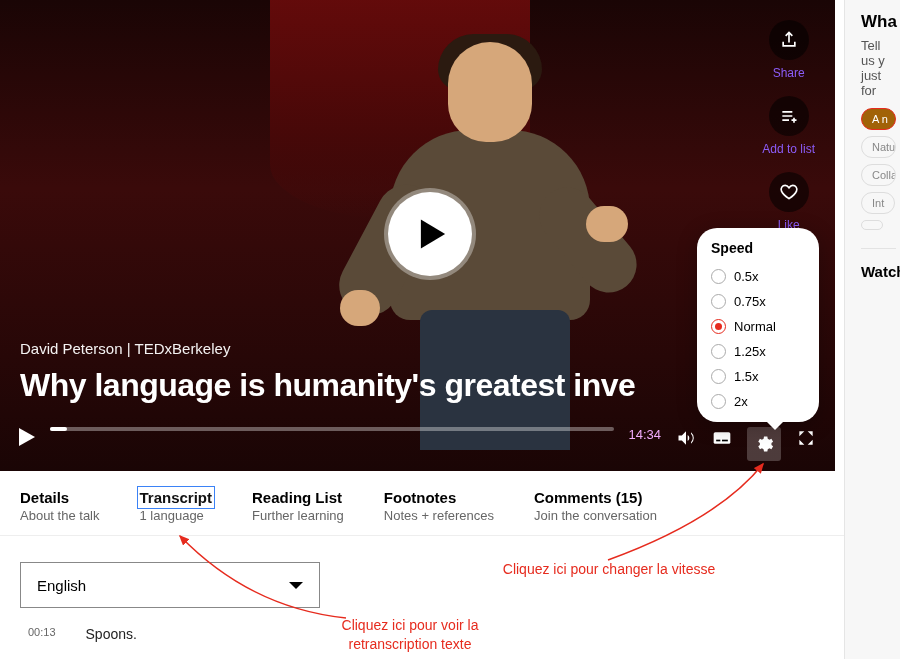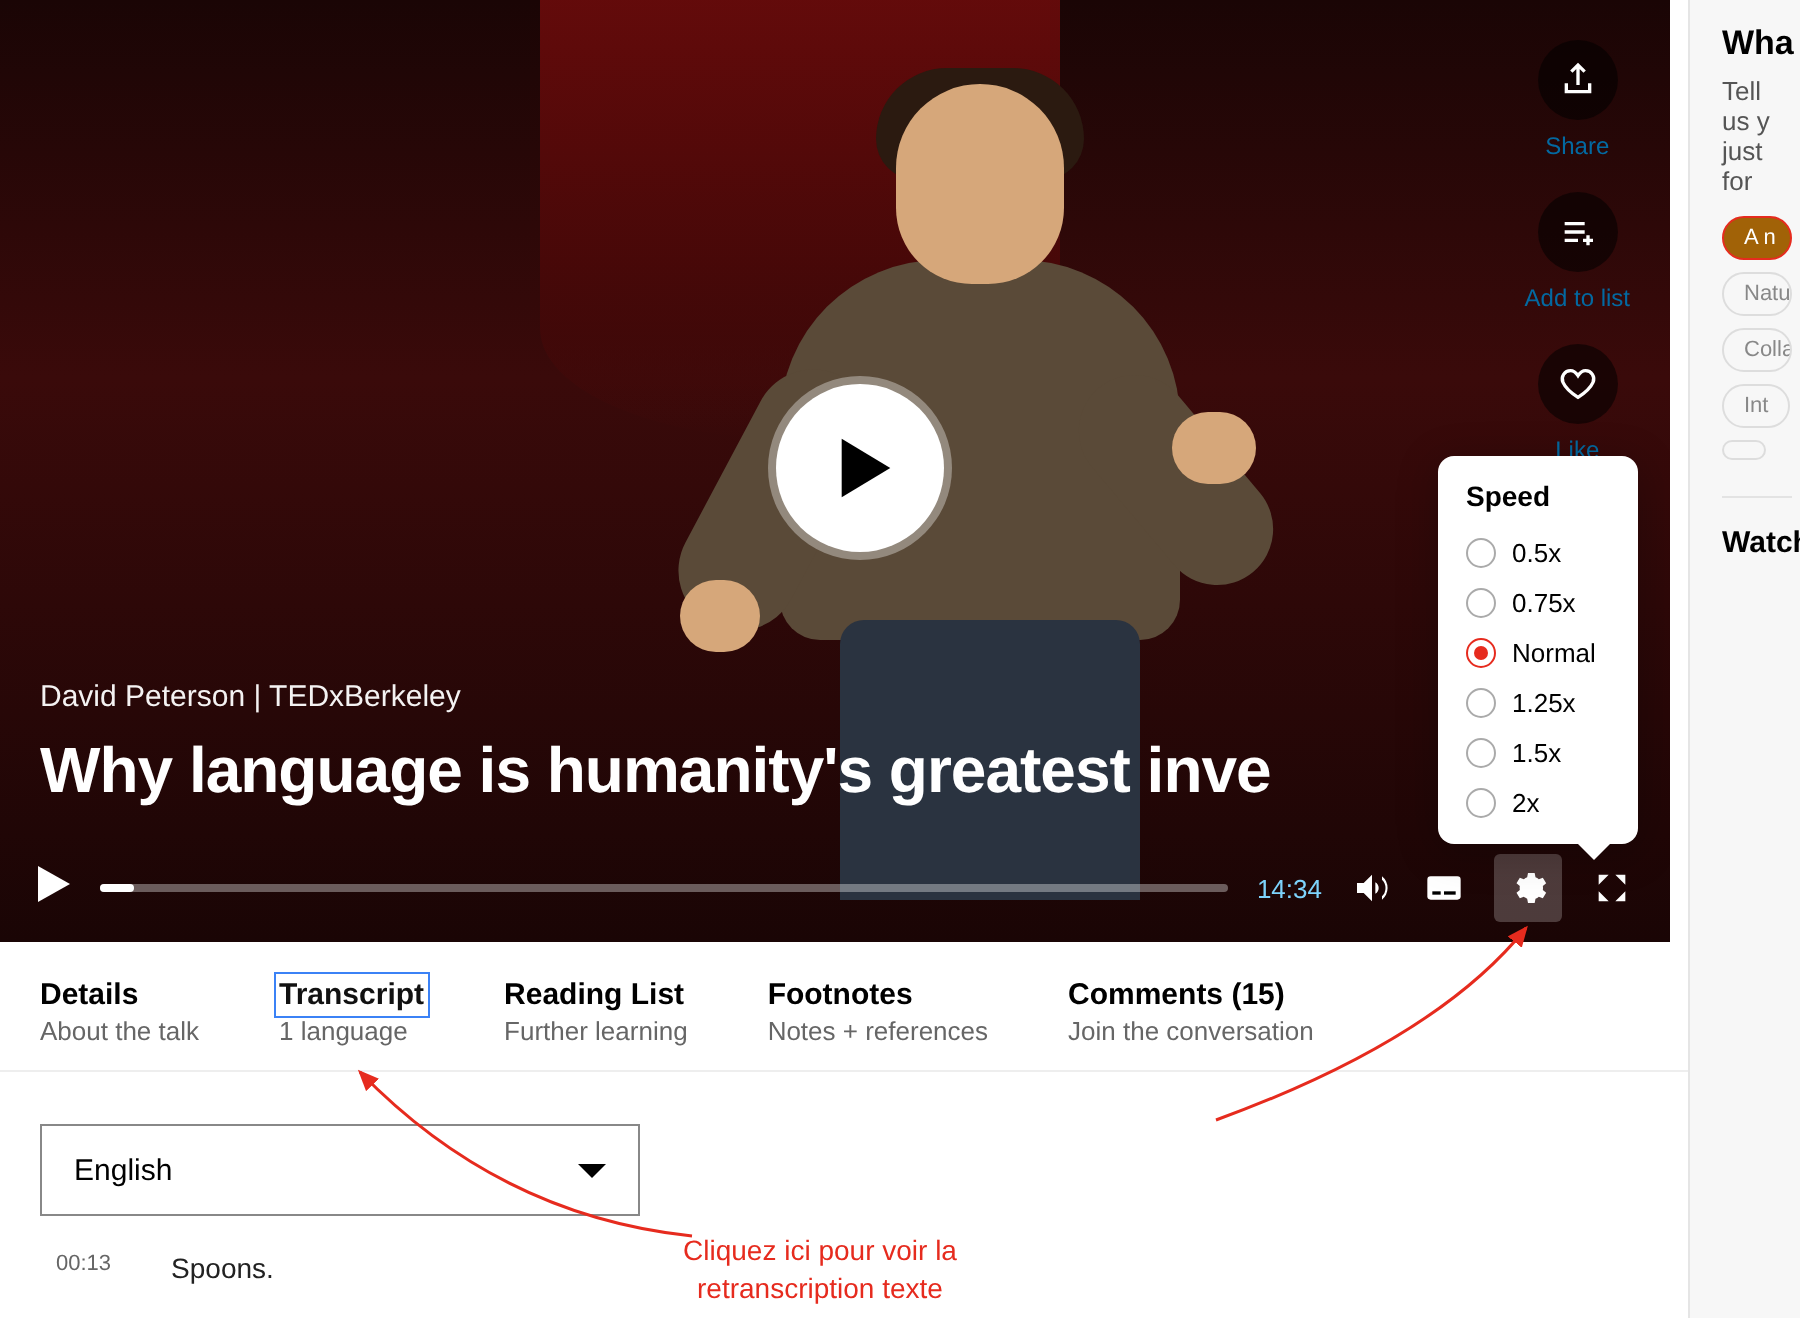--- a/index.html
+++ b/index.html
@@ -18,31 +18,31 @@
 .arm-r { position: absolute; left: 210px; top: 150px; width: 56px; height: 120px; background: #5a4a38; border-radius: 28px; transform: rotate(-40deg); }
 .hand-l { position: absolute; left: -10px; top: 260px; width: 40px; height: 36px; background: #d6a77a; border-radius: 20px; }
 .hand-r { position: absolute; left: 236px; top: 176px; width: 42px; height: 36px; background: #d6a77a; border-radius: 20px; }
 .pants { position: absolute; left: 70px; top: 280px; width: 150px; height: 140px; background: #2a3340; border-radius: 12px 12px 0 0; }
 .play-big { position: absolute; left: 388px; top: 192px; width: 84px; height: 84px; background: #fff; border-radius: 50%; display: flex; align-items: center; justify-content: center; box-shadow: 0 0 0 4px rgba(255,255,255,0.35); cursor: pointer; }
 .play-big svg { width: 30px; height: 34px; margin-left: 6px; }
 .meta { position: absolute; left: 20px; top: 340px; color: #fff; }
 .meta-top { font-size: 15px; opacity: 0.95; margin-bottom: 10px; }
 .meta-title { font-size: 32px; font-weight: 700; line-height: 1.15; letter-spacing: -0.5px; }
 .action-col { position: absolute; right: 20px; top: 20px; display: flex; flex-direction: column; gap: 16px; align-items: center; }
-.action-item { display: flex; flex-direction: column; align-items: center; gap: 6px; color: #0369a1; font-size: 12px; cursor: pointer; }
+.action-item { display: flex; flex-direction: column; align-items: center; gap: 6px; color: #8b5cf6; font-size: 12px; cursor: pointer; }
 .action-btn { width: 40px; height: 40px; border-radius: 50%; background: rgba(0,0,0,0.55); display: flex; align-items: center; justify-content: center; }
 .action-btn svg { width: 20px; height: 20px; stroke: #fff; fill: none; stroke-width: 2; }
-.speed-popover { position: absolute; right: 16px; top: 228px; width: 100px; background: #fff; border-radius: 8px; box-shadow: 0 4px 20px rgba(0,0,0,0.25); padding: 12px 0 8px; z-index: 10; }
+.speed-popover { position: absolute; right: 16px; top: 228px; width: 122px; background: #fff; border-radius: 20px; box-shadow: 0 4px 20px rgba(0,0,0,0.25); padding: 12px 0 8px; z-index: 10; }
 .speed-popover::after { content: ''; position: absolute; bottom: -8px; left: 70px; border: 8px solid transparent; border-top-color: #fff; border-bottom: none; }
 .speed-popover h4 { font-size: 14px; font-weight: 700; padding: 0 14px 8px; }
 .speed-opt { display: flex; gap: 8px; padding: 5px 14px; font-size: 13px; cursor: pointer; }
 .radio { width: 15px; height: 15px; border: 1.5px solid #aaa; border-radius: 50%; display: inline-flex; align-items: center; justify-content: center; flex-shrink: 0; }
 .radio.checked { border-color: #e62b1e; }
 .radio.checked::after { content: ''; width: 7px; height: 7px; background: #e62b1e; border-radius: 50%; }
-.controls { position: absolute; left: 0; right: 0; bottom: 10px; display: flex; align-items: center; gap: 14px; padding: 0 18px; color: #7dd3fc; }
+.controls { position: absolute; left: 0; right: 0; bottom: 10px; display: flex; gap: 14px; padding: 0 18px; color: #f0abfc; }
 .play-small svg { width: 18px; height: 20px; fill: #fff; }
 .progress { flex: 1; height: 4px; background: rgba(255,255,255,0.35); border-radius: 2px; position: relative; }
 .progress-fill { position: absolute; left: 0; top: 0; bottom: 0; width: 3%; background: #fff; border-radius: 2px; }
 .time { font-size: 13px; }
 .ctrl-icon { width: 22px; height: 22px; display: inline-flex; align-items: center; justify-content: center; cursor: pointer; }
 .ctrl-icon svg { width: 20px; height: 20px; fill: #fff; }
 .ctrl-icon.active { background: rgba(255,255,255,0.22); padding: 6px; width: 34px; height: 34px; border-radius: 3px; }
 .tabs { display: flex; gap: 40px; padding: 18px 20px 12px; border-bottom: 1px solid #eee; }
 .tab { cursor: pointer; }
 .tab-title { font-size: 15px; font-weight: 700; margin-bottom: 2px; }
@@ -212,20 +212,21 @@
     <div class="lang-select">
       <span>English</span>
       <span class="caret"></span>
     </div>
 
     <div class="transcript-row">
       <span style="font-size:11px;text-align:right;">00:13</span>
       <span style="color:#222;">Spoons.</span>
     </div>
 
+    <div class="annotation" style="left:484px; top:560px; width:250px;">Cliquez ici pour changer la vitesse</div>
     <svg class="arrow-svg" style="left:568px; top:460px; width:220px; height:102px;">
       <defs>
           <marker id="ah1" markerWidth="8" markerHeight="8" refX="6" refY="3" orient="auto">
             <path d="M0 0 L7 3 L0 6 Z" fill="#e62b1e"></path>
           </marker>
         </defs>
       <path d="M40 100 Q 150 60 195 4" stroke="#e62b1e" stroke-width="1.5" fill="none" marker-end="url(#ah1)"></path>
     </svg>
 
     <div class="annotation" style="left:310px; top:616px; width:200px;">Cliquez ici pour voir la retranscription texte</div>

